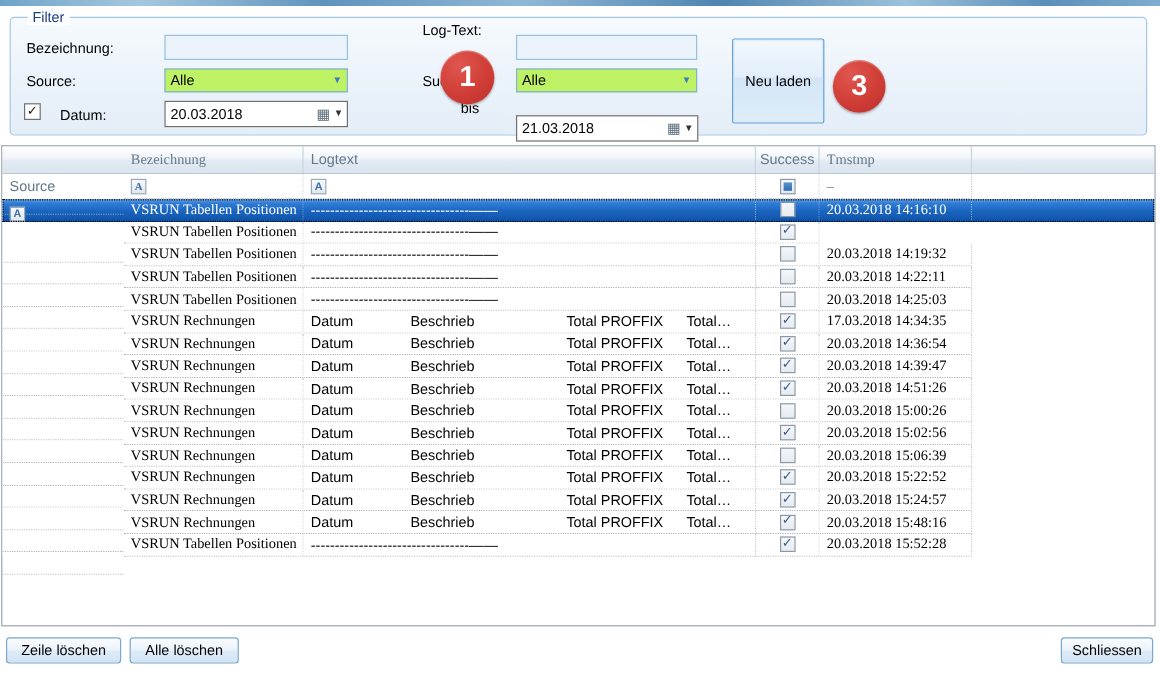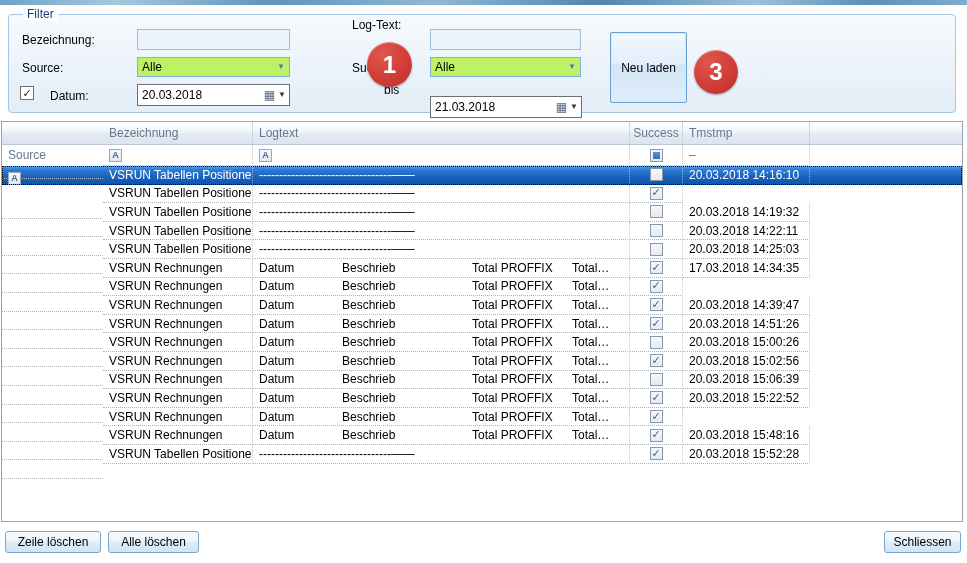--- a/index.html
+++ b/index.html
@@ -52,24 +52,24 @@
   .gh-cell { display:flex; align-items:center; padding-left:6px; border-right:1px solid #c9d4de; }
   .grid-filter-row { display:flex; height:21px; background:#fff; }
   .gf-cell { display:flex; align-items:center; padding-left:4px;
     border-right:1px dotted #b8c0c8; border-bottom:1px dotted #b0b8c0; }
   .afilter-icon { width:13px; height:13px; border:1px solid #9aa8b8; margin-left:2px;
     background:linear-gradient(180deg,#f8fafc,#dfe7ee); color:#3a6ea5; font-size:9px; font-weight:bold;
     display:flex; align-items:center; justify-content:center; }
   .gf-dash { color:#707880; padding-left:2px; }
 
   .col-source  { width:101px;margin-top:33px; }
-  .col-bez     { width:150px; }
+  .col-bez     { width:150px;font-family:Liberation Serif, serif; }
   .col-log     { width:377px; }
   .col-success { width:53px; justify-content:center; padding-left:0; }
-  .col-tmstmp  { width:127px; }
+  .col-tmstmp  { width:127px;font-family:Liberation Serif, serif; }
   .col-fill    { flex:1; border-right:none; }
 
   .grid-body { }
   .grid-row { display:flex; height:18.6px; background:#fff; }
   .g-cell { display:flex; align-items:center; padding-left:6px; overflow:hidden; white-space:nowrap;
     border-right:1px dotted #c0c8d0; border-bottom:1px dotted #aab2ba; }
   .g-cell.col-success { justify-content:center; padding-left:0; }
   .grid-row.selected { background:linear-gradient(180deg,#66a2e4 0%,#2e7cd6 18%,#1a63bd 55%,#0d52a8 100%);
     color:#fff; outline:1px dotted #000; outline-offset:-1px; }
   .grid-row.selected .g-cell { border-right-color:rgba(255,255,255,0.5); border-bottom-color:transparent; }
@@ -253,20 +253,21 @@
               <span class="lp2">Beschrieb</span>
               <span class="lp3">Total PROFFIX</span>
               <span class="lp4">Total…</span>
             </span>
           </div>
           <div class="g-cell col-success">
             <span class="cb">
               <span class="tick">✓</span>
             </span>
           </div>
+          <div class="g-cell col-tmstmp">20.03.2018 14:36:54</div>
         </div>
         <div class="grid-row">
           <div class="g-cell col-source">Import</div>
           <div class="g-cell col-bez">VSRUN Rechnungen</div>
           <div class="g-cell col-log">
             <span class="log-parts">
               <span class="lp1">Datum</span>
               <span class="lp2">Beschrieb</span>
               <span class="lp3">Total PROFFIX</span>
               <span class="lp4">Total…</span>
@@ -374,20 +375,21 @@
               <span class="lp2">Beschrieb</span>
               <span class="lp3">Total PROFFIX</span>
               <span class="lp4">Total…</span>
             </span>
           </div>
           <div class="g-cell col-success">
             <span class="cb">
               <span class="tick">✓</span>
             </span>
           </div>
+          <div class="g-cell col-tmstmp">20.03.2018 15:24:57</div>
         </div>
         <div class="grid-row">
           <div class="g-cell col-source">Import</div>
           <div class="g-cell col-bez">VSRUN Rechnungen</div>
           <div class="g-cell col-log">
             <span class="log-parts">
               <span class="lp1">Datum</span>
               <span class="lp2">Beschrieb</span>
               <span class="lp3">Total PROFFIX</span>
               <span class="lp4">Total…</span>

